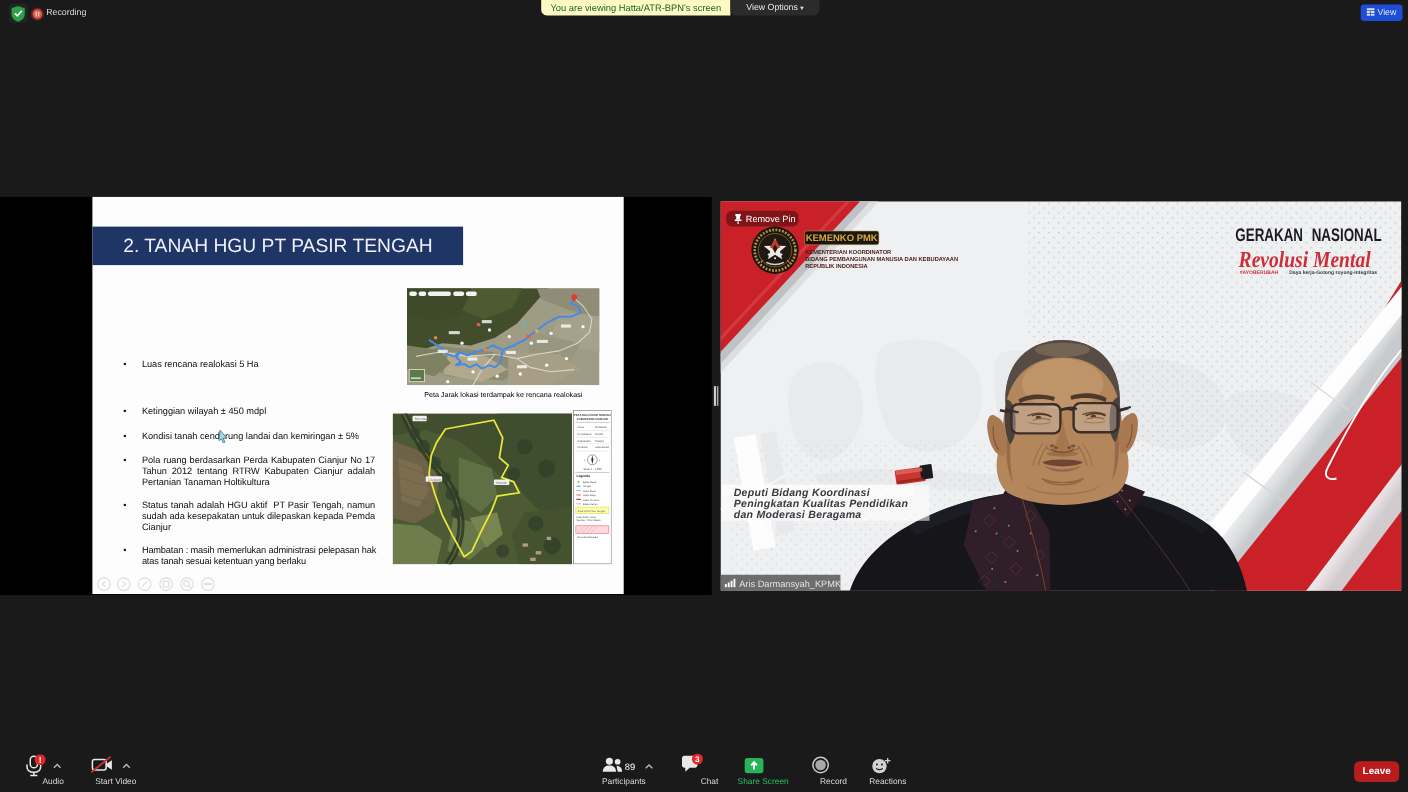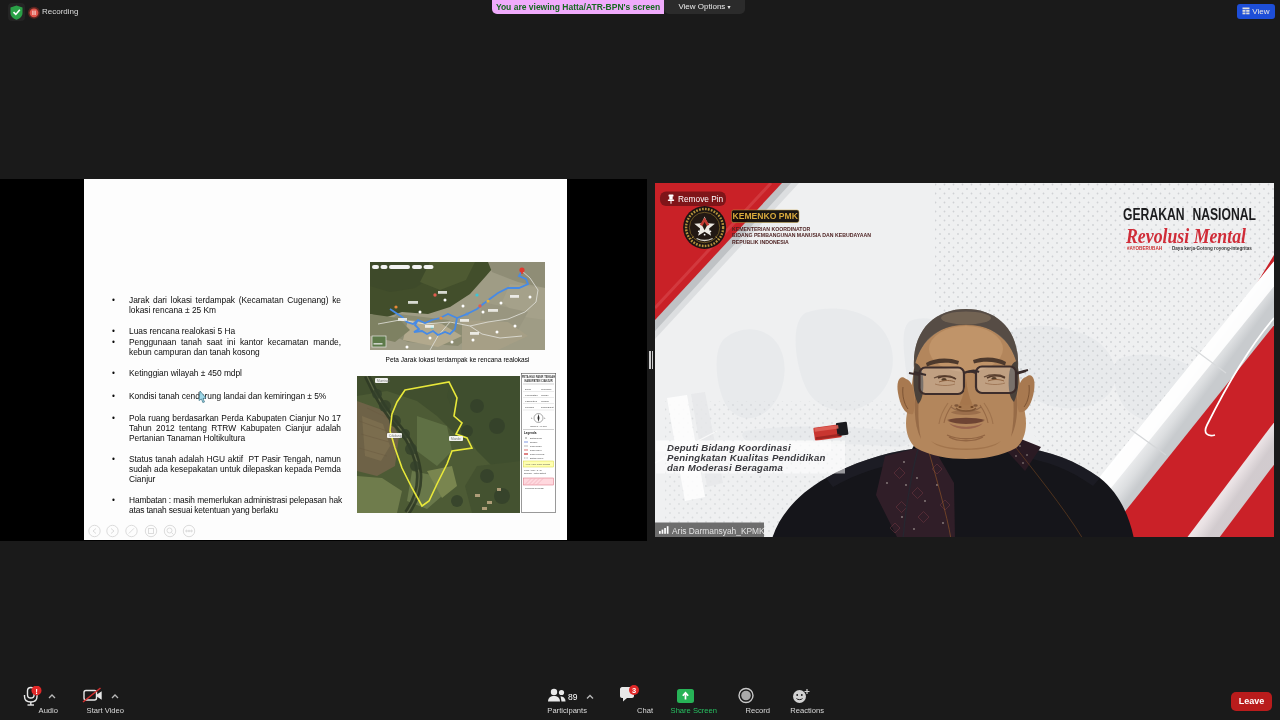--- a/index.html
+++ b/index.html
@@ -1,19 +1,19 @@
 <!DOCTYPE html>
 <html><head>
 <meta charset="utf-8">
 <style>
   html,body{margin:0;padding:0;width:1280px;height:720px;background:#1a1a1a;font-family:"Liberation Sans",sans-serif;overflow:hidden}
   .abs{position:absolute}
   #topbar{position:absolute;left:0;top:0;width:1280px;height:27px}
-  #banner{position:absolute;left:492px;top:0;width:172px;height:14px;background:#f0abfc;border-radius:0 0 0 5px;
-    color:#15691f;font-weight:bold;font-size:8.5px;text-align:center;line-height:14px}
+  #banner{position:absolute;left:492px;top:0;width:172px;height:14px;background:#fef9c3;border-radius:0 0 0 5px;
+    color:#15691f;font-weight:normal;font-size:8.5px;text-align:center;line-height:14px}
   #viewopts{position:absolute;left:664px;top:0;width:81px;height:14px;background:#2b2b2b;border-radius:0 0 5px 5px;
     color:#e8e8e8;font-size:8px;text-align:center;line-height:14px}
   #viewbtn{position:absolute;left:1237px;top:4px;width:38px;height:15px;background:#1d4ed8;border-radius:3px;color:#e6e6e6;font-size:8px;line-height:15px}
   #recording{position:absolute;left:42px;top:7px;color:#dcdcdc;font-size:8px}
   #leftpane{position:absolute;left:0;top:179px;width:647px;height:362px;background:#000}
   #slide{position:absolute;left:84px;top:179px;width:483px;height:361px;background:#fdfdfd;color:#111}
   #stitle{position:absolute;left:0px;top:27px;width:337px;height:35px;background:#1e3566;color:#eef1f8;
     font-size:17.5px;line-height:34px}
   .bl{position:absolute;left:45px;width:212px;font-size:8.4px;line-height:10.4px;letter-spacing:-0.02px;text-align:justify;color:#0c0c0c}
   .bl::before{content:"\2022";position:absolute;left:-17px;top:0}
@@ -41,23 +41,22 @@
         <rect x="0.5" y="0.5" width="7" height="1.8" fill="#dedede"></rect>
         <rect x="0.5" y="3" width="3" height="1.8" fill="#dedede"></rect>
         <rect x="4.2" y="3" width="3.3" height="1.8" fill="#dedede"></rect>
         <rect x="0.5" y="5.5" width="3" height="1.8" fill="#dedede"></rect>
         <rect x="4.2" y="5.5" width="3.3" height="1.8" fill="#dedede"></rect>
       </svg> <span>View</span></div>
 </div>
 
 <div id="leftpane"></div>
 <div id="slide">
-  <div class="bl" style="top:115.5px">Jarak dari lokasi terdampak (Kecamatan Cugenang) ke lokasi rencana ± 25 Km</div>
+  <div id="stitle"><span style="margin-left:28px">2. TANAH HGU PT PASIR TENGAH</span></div>
   <div class="bl" style="top:146.5px">Luas rencana realokasi 5 Ha</div>
-  <div class="bl" style="top:157.5px">Penggunaan tanah saat ini kantor kecamatan mande, kebun campuran dan tanah kosong</div>
   <div class="bl" style="top:189px">Ketinggian wilayah ± 450 mdpl</div>
   <div class="bl" style="top:212px">Kondisi tanah cenderung landai dan kemiringan ± 5%</div>
   <div class="bl" style="top:233.5px">Pola ruang berdasarkan Perda Kabupaten Cianjur No 17 Tahun 2012 tentang RTRW Kabupaten Cianjur adalah Pertanian Tanaman Holtikultura</div>
   <div class="bl" style="top:274.5px">Status tanah adalah HGU aktif&nbsp; PT Pasir Tengah, namun sudah ada kesepakatan untuk dilepaskan kepada Pemda Cianjur</div>
   <div class="bl" style="top:315.5px;width:213px;letter-spacing:-0.15px">Hambatan : masih memerlukan administrasi pelepasan hak atas tanah sesuai ketentuan yang berlaku</div>
   <div class="abs" style="left:286px;top:177px;width:175px;text-align:center;font-size:6.5px;color:#000">Peta Jarak lokasi terdampak ke rencana realokasi</div>
 
   <svg class="abs" style="left:286px;top:83px" width="175" height="88" viewBox="0 0 175 88" id="map1">
     <rect width="175" height="88" fill="#9f9c85"></rect>
     <path d="M0 0 L128 0 L116 14 L100 32 L80 45 L58 52 L32 50 L14 56 L0 52 Z" fill="#424e2b"></path>

